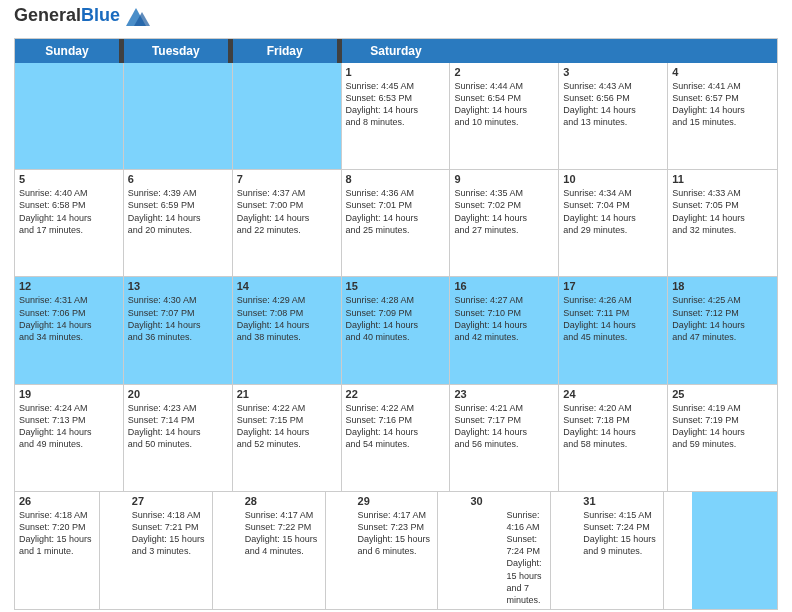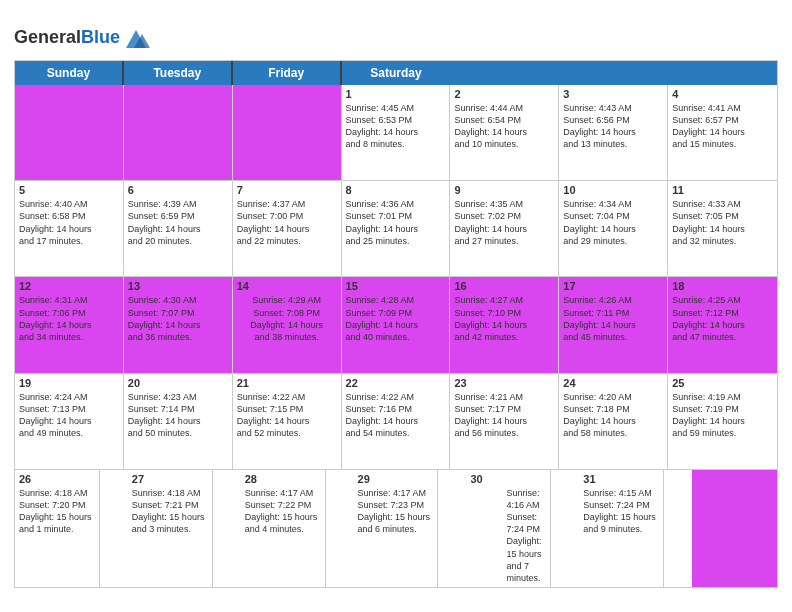--- a/index.html
+++ b/index.html
@@ -6,21 +6,21 @@
     body {
       font-family: Arial, sans-serif;
       background: #fff;
       width: 792px;
       height: 612px;
       overflow: hidden;
     }
     .page {
       width: 792px;
       height: 612px;
-      padding: 24px 14px;
+      padding: 2px 14px;
       display: flex;
       flex-direction: column;
     }
     .header {
       display: flex;
       justify-content: space-between;
       align-items: flex-start;
       margin-bottom: 8px;
     }
     .logo {
@@ -61,21 +61,21 @@
       display: grid;
       grid-template-columns: repeat(7, 1fr);
       background: #2a7abf;
     }
     .cal-header-cell {
       color: #fff;
       text-align: center;
       font-size: 12px;
       font-weight: bold;
       padding: 5px 2px;
-      border-right: 2px solid #404040;
+      border-right: 5px solid #404040;
     }
     .cal-header-cell:last-child { border-right: none; }
     .cal-body {
       flex: 1;
       display: flex;
       flex-direction: column;
     }
     .cal-row {
       display: grid;
       grid-template-columns: repeat(7, 1fr);
@@ -86,21 +86,21 @@
     .cal-cell {
       border-right: 1px solid #ccc;
       padding: 3px 4px;
       font-size: 9.5px;
       color: #333;
       vertical-align: top;
       min-height: 0;
     }
     .cal-cell:last-child { border-right: none; }
     .cal-cell.empty { background: #f9f9f9; }
-    .cal-cell.shaded { background: #d946ef; }
+    .cal-cell.shaded { background: #7dd3fc; }
     .day-num {
       font-size: 11px;
       font-weight: bold;
       margin-bottom: 2px;
       display: block;
     }
     .cell-text {
       font-size: 9px;
       line-height: 1.35;
       color: #333;
@@ -233,21 +233,21 @@
           </div>
           <div class="cal-cell shaded">
             <span class="day-num">13</span>
             <div class="cell-text" style="white-space: pre-line;">Sunrise: 4:30 AM
 Sunset: 7:07 PM
 Daylight: 14 hours
 and 36 minutes.</div>
           </div>
           <div class="cal-cell shaded">
             <span class="day-num">14</span>
-            <div class="cell-text" style="white-space: pre-line; text-align: center;">Sunrise: 4:29 AM
+            <div class="cell-text" style="white-space: pre-line;">Sunrise: 4:29 AM
 Sunset: 7:08 PM
 Daylight: 14 hours
 and 38 minutes.</div>
           </div>
           <div class="cal-cell shaded">
             <span class="day-num">15</span>
             <div class="cell-text" style="white-space: pre-line;">Sunrise: 4:28 AM
 Sunset: 7:09 PM
 Daylight: 14 hours
 and 40 minutes.</div>

